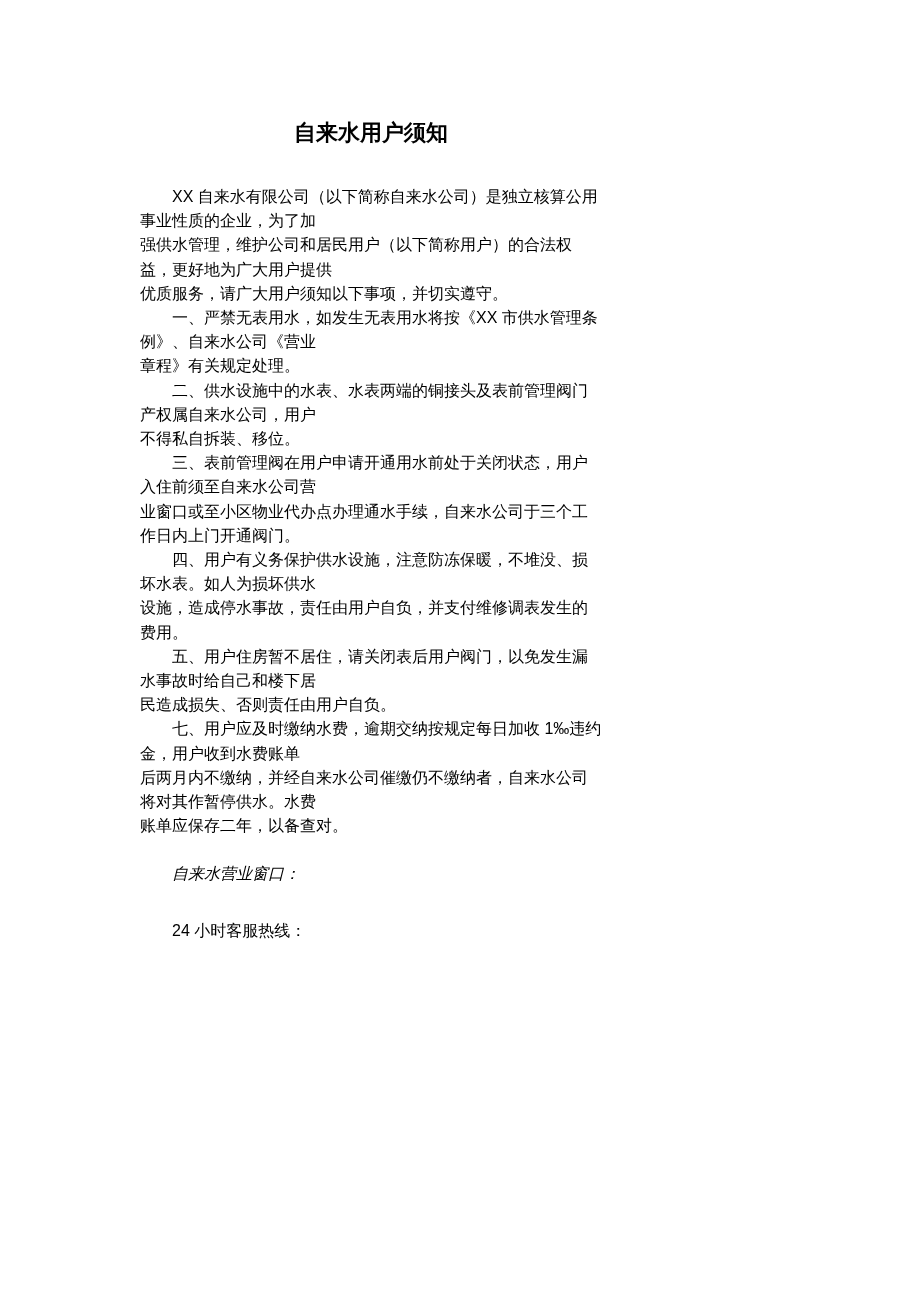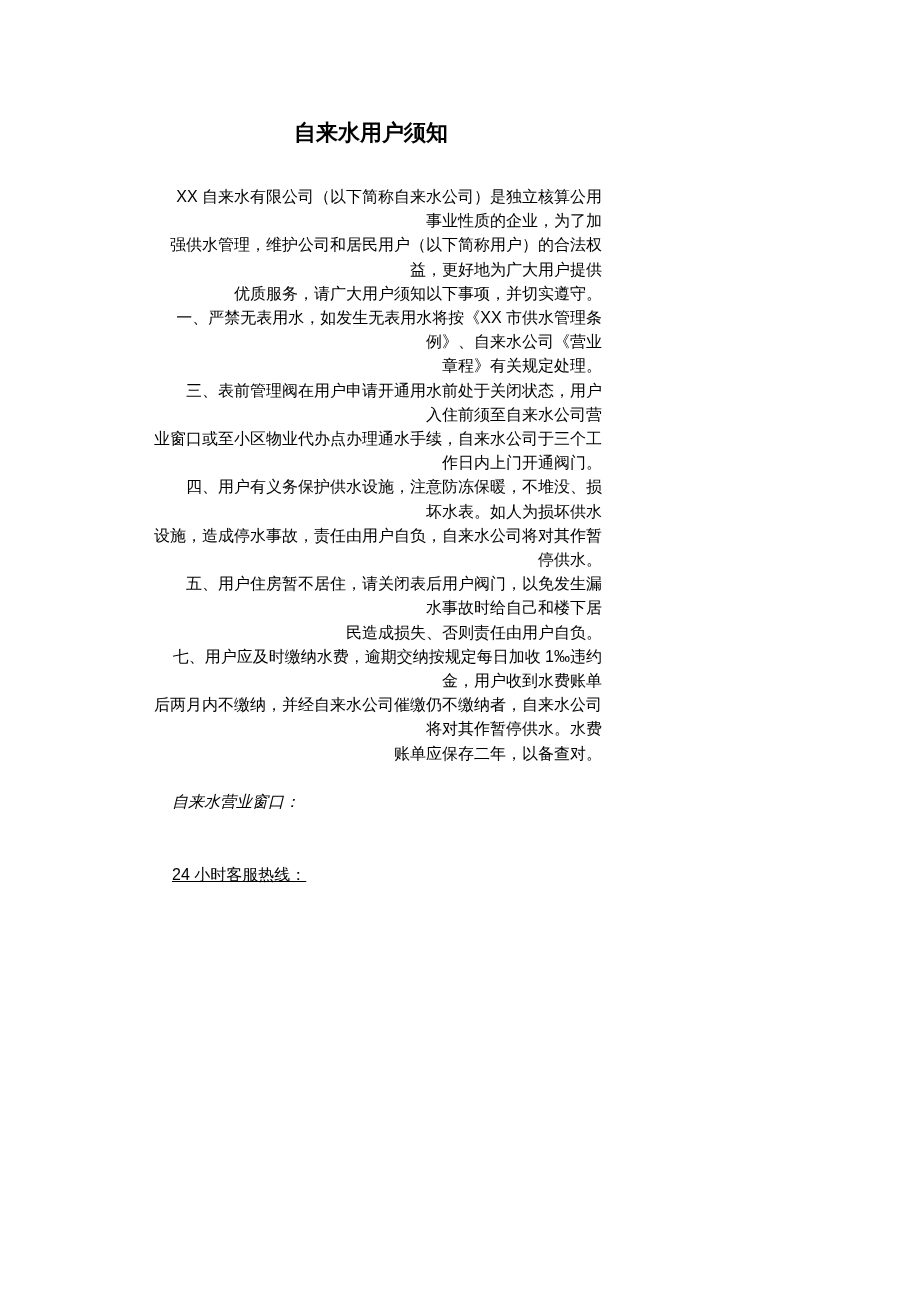--- a/index.html
+++ b/index.html
@@ -30,30 +30,30 @@
   }
   .doc-body {
     margin-top: 35px;
     font-size: 16px;
     line-height: 24.2px;
   }
   .para {
     margin: 0;
     text-indent: 2em;       
     white-space: pre-line;  
-    text-align: right;
+    text-align: left;
   }
   .footer-label {
     margin: 0;
     font-size: 16px;
     line-height: 24.2px;
     text-indent: 2em;
   }
   .label-window  { margin-top: 24px; font-style: italic; }
-  .label-hotline { margin-top: 49px; text-decoration: underline; }
+  .label-hotline { margin-top: 32px; }
   .signature {
     margin-top: 48px;
     font-size: 16px;
     line-height: 24.2px;
     text-align: right;
     padding-right: 6px;
   }
   .signature p { margin: 0; }
 </style>
 </head>
@@ -63,24 +63,26 @@
   <div class="doc">
 
     <h1 class="doc-title">自来水用户须知</h1>
 
     <div class="doc-body">
       <p class="para">XX 自来水有限公司（以下简称自来水公司）是独立核算公用事业性质的企业，为了加
 强供水管理，维护公司和居民用户（以下简称用户）的合法权益，更好地为广大用户提供
 优质服务，请广大用户须知以下事项，并切实遵守。</p>
       <p class="para">一、严禁无表用水，如发生无表用水将按《XX 市供水管理条例》、自来水公司《营业
 章程》有关规定处理。</p>
+      <p class="para">二、供水设施中的水表、水表两端的铜接头及表前管理阀门产权属自来水公司，用户
+不得私自拆装、移位。</p>
       <p class="para">三、表前管理阀在用户申请开通用水前处于关闭状态，用户入住前须至自来水公司营
 业窗口或至小区物业代办点办理通水手续，自来水公司于三个工作日内上门开通阀门。</p>
       <p class="para">四、用户有义务保护供水设施，注意防冻保暖，不堆没、损坏水表。如人为损坏供水
-设施，造成停水事故，责任由用户自负，自来水公司将对其作暂停供水。</p>
+设施，造成停水事故，责任由用户自负，并支付维修调表发生的费用。</p>
       <p class="para">五、用户住房暂不居住，请关闭表后用户阀门，以免发生漏水事故时给自己和楼下居
 民造成损失、否则责任由用户自负。</p>
       <p class="para">七、用户应及时缴纳水费，逾期交纳按规定每日加收 1‰违约金，用户收到水费账单
 后两月内不缴纳，并经自来水公司催缴仍不缴纳者，自来水公司将对其作暂停供水。水费
 账单应保存二年，以备查对。</p>
     </div>
 
     <p class="footer-label label-window">自来水营业窗口：</p>
 
     <p class="footer-label label-hotline">24 小时客服热线：</p>

